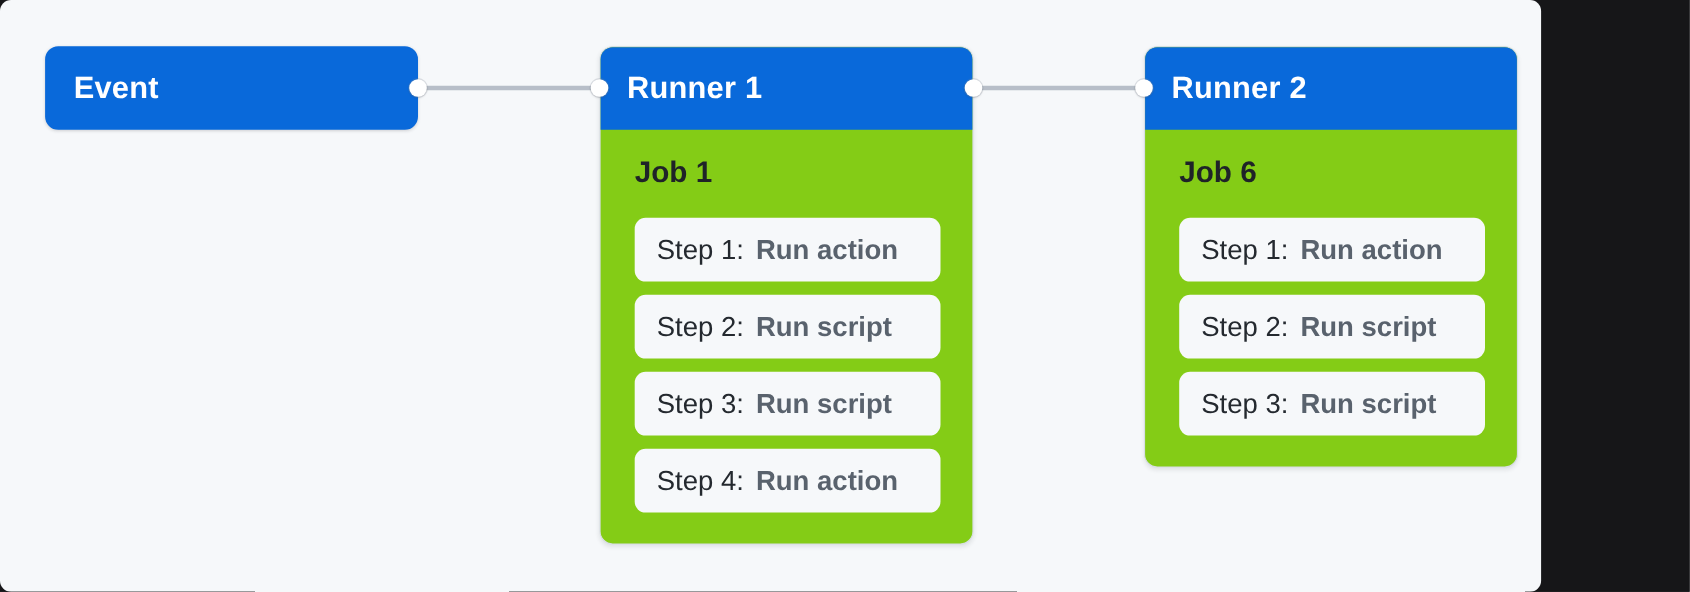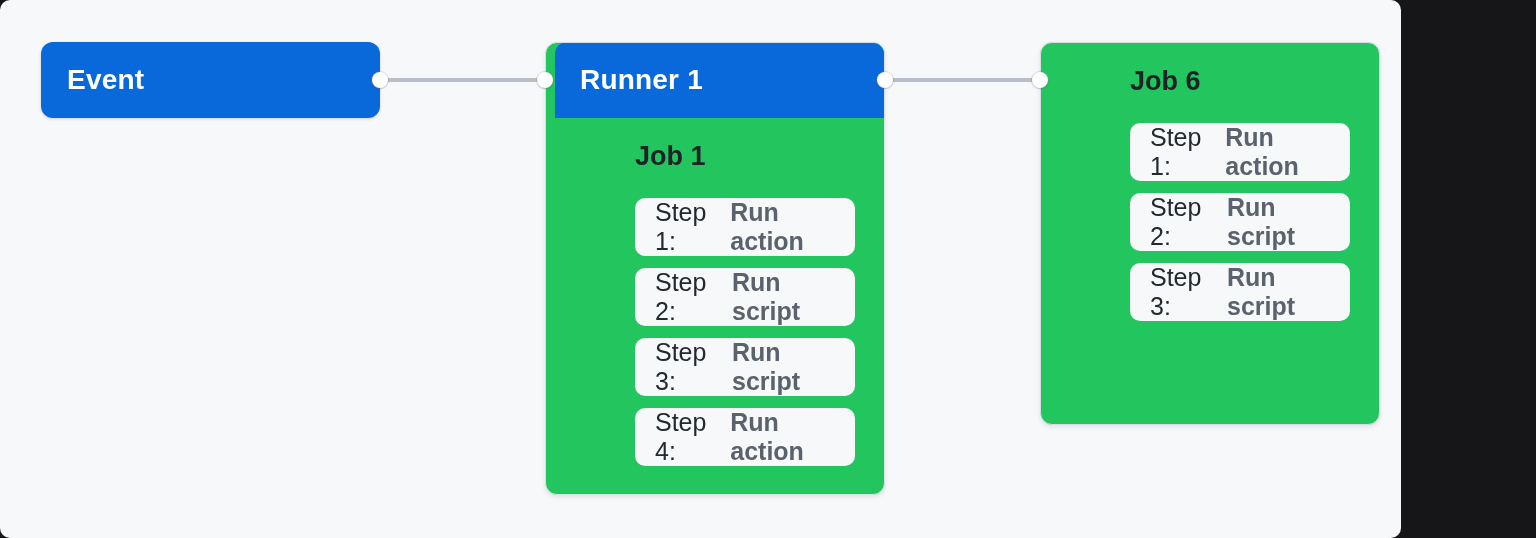--- a/index.html
+++ b/index.html
@@ -33,41 +33,39 @@
     font-size: 28px;
     font-weight: 700;
     letter-spacing: 0.2px;
   }
 
   
   .runner-card {
     position: absolute;
     top: 42px;
     width: 340px;
-    background: #22c55e;
+    background: #84cc16;
     border: 1px solid #d8dee4;
     border-radius: 12px;
     box-shadow: 0 2px 4px rgba(31,35,40,0.10);
     overflow: hidden;
-    padding-left: 10px;
   }
   .runner-1 { left: 545px; height: 453px; }
   .runner-2 { left: 1040px; height: 383px; }
   .runner-header {
     height: 76px;
     background: #0969da;
     display: flex;
     align-items: center;
     padding-left: 25px;
     margin: -1px -1px 0 -1px; 
     border-radius: 12px 12px 0 0;
   }
   .runner-body {
     padding: 24px 29px 28px 31px;
-    margin-left: 48px;
   }
   .job-title {
     font-size: 27px;
     font-weight: 700;
     color: #1f2328;
     line-height: 28px;
     margin-bottom: 28px;
   }
   .step-row {
     height: 58px;
@@ -144,20 +142,23 @@
         <span class="step-value">Run script</span>
       </div>
       <div class="step-row">
         <span class="step-label">Step 4:</span>
         <span class="step-value">Run action</span>
       </div>
     </div>
   </div>
 
   <div class="runner-card runner-2">
+    <div class="runner-header">
+      <span class="node-title">Runner 2</span>
+    </div>
     <div class="runner-body">
       <div class="job-title">Job 6</div>
       <div class="step-row">
         <span class="step-label">Step 1:</span>
         <span class="step-value">Run action</span>
       </div>
       <div class="step-row">
         <span class="step-label">Step 2:</span>
         <span class="step-value">Run script</span>
       </div>

